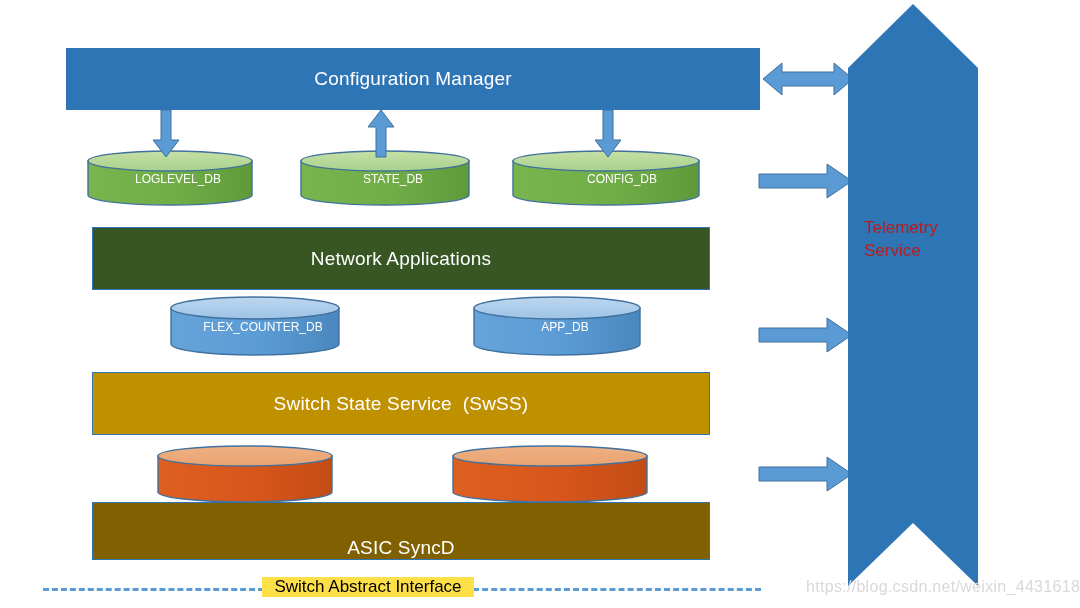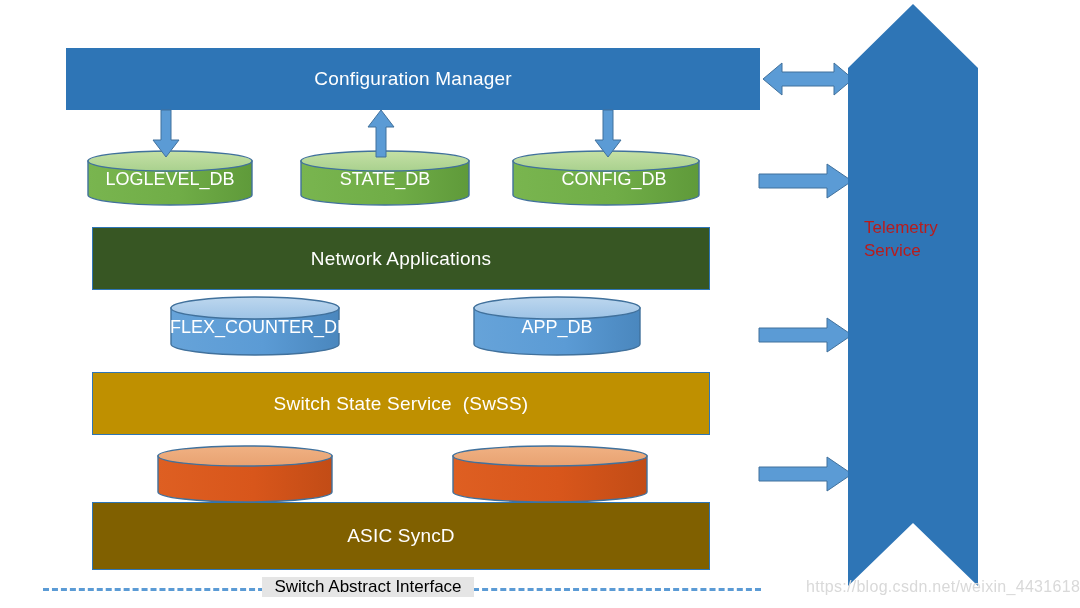--- a/index.html
+++ b/index.html
@@ -27,35 +27,35 @@
     display: flex;
     align-items: center;
     justify-content: center;
     font-size: 19px;
     letter-spacing: .2px;
     white-space: pre;
   }
   .bar-config   { left: 66px;  top: 48px;  width: 694px; height: 62px; background: #2e75b6; }
   .bar-netapps  { left: 92px;  top: 227px; width: 618px; height: 63px; background: #375623; }
   .bar-swss     { left: 92px;  top: 372px; width: 618px; height: 63px; background: #bf9000; }
-  .bar-syncd    { left: 92px;  top: 502px; width: 618px; height: 68px; background: #806000; }
+  .bar-syncd    { left: 92px;  top: 502px; width: 618px; height: 58px; background: #806000; align-items: flex-end; }
 
   
   .cyl {
     position: absolute;
   }
   .cyl svg { display: block; overflow: visible; }
   .cyl-label {
     position: absolute;
-    left: 0; right: 0;
+    left: 16px; right: 0;
     top: 50%;
     transform: translateY(-42%);
     text-align: center;
     color: #ffffff;
-    font-size: 18px;
+    font-size: 12px;
     pointer-events: none;
     white-space: nowrap;
   }
 
   
   .telemetry {
     position: absolute;
     left: 848px;
     top: 4px;
     width: 130px;
@@ -86,21 +86,21 @@
   .sai-left  { left: 43px;  width: 230px; }
   .sai-right { left: 473px; width: 288px; }
   .sai-label {
     position: absolute;
     left: 262px;
     top: 577px;
     width: 212px;
     text-align: center;
     font-size: 17px;
     color: #000000;
-    background: #e5e5e5;
+    background: #fde047;
   }
 
   
   .watermark {
     position: absolute;
     left: 806px;
     top: 578px;
     font-size: 16px;
     color: #d9d9d9;
     letter-spacing: .3px;

